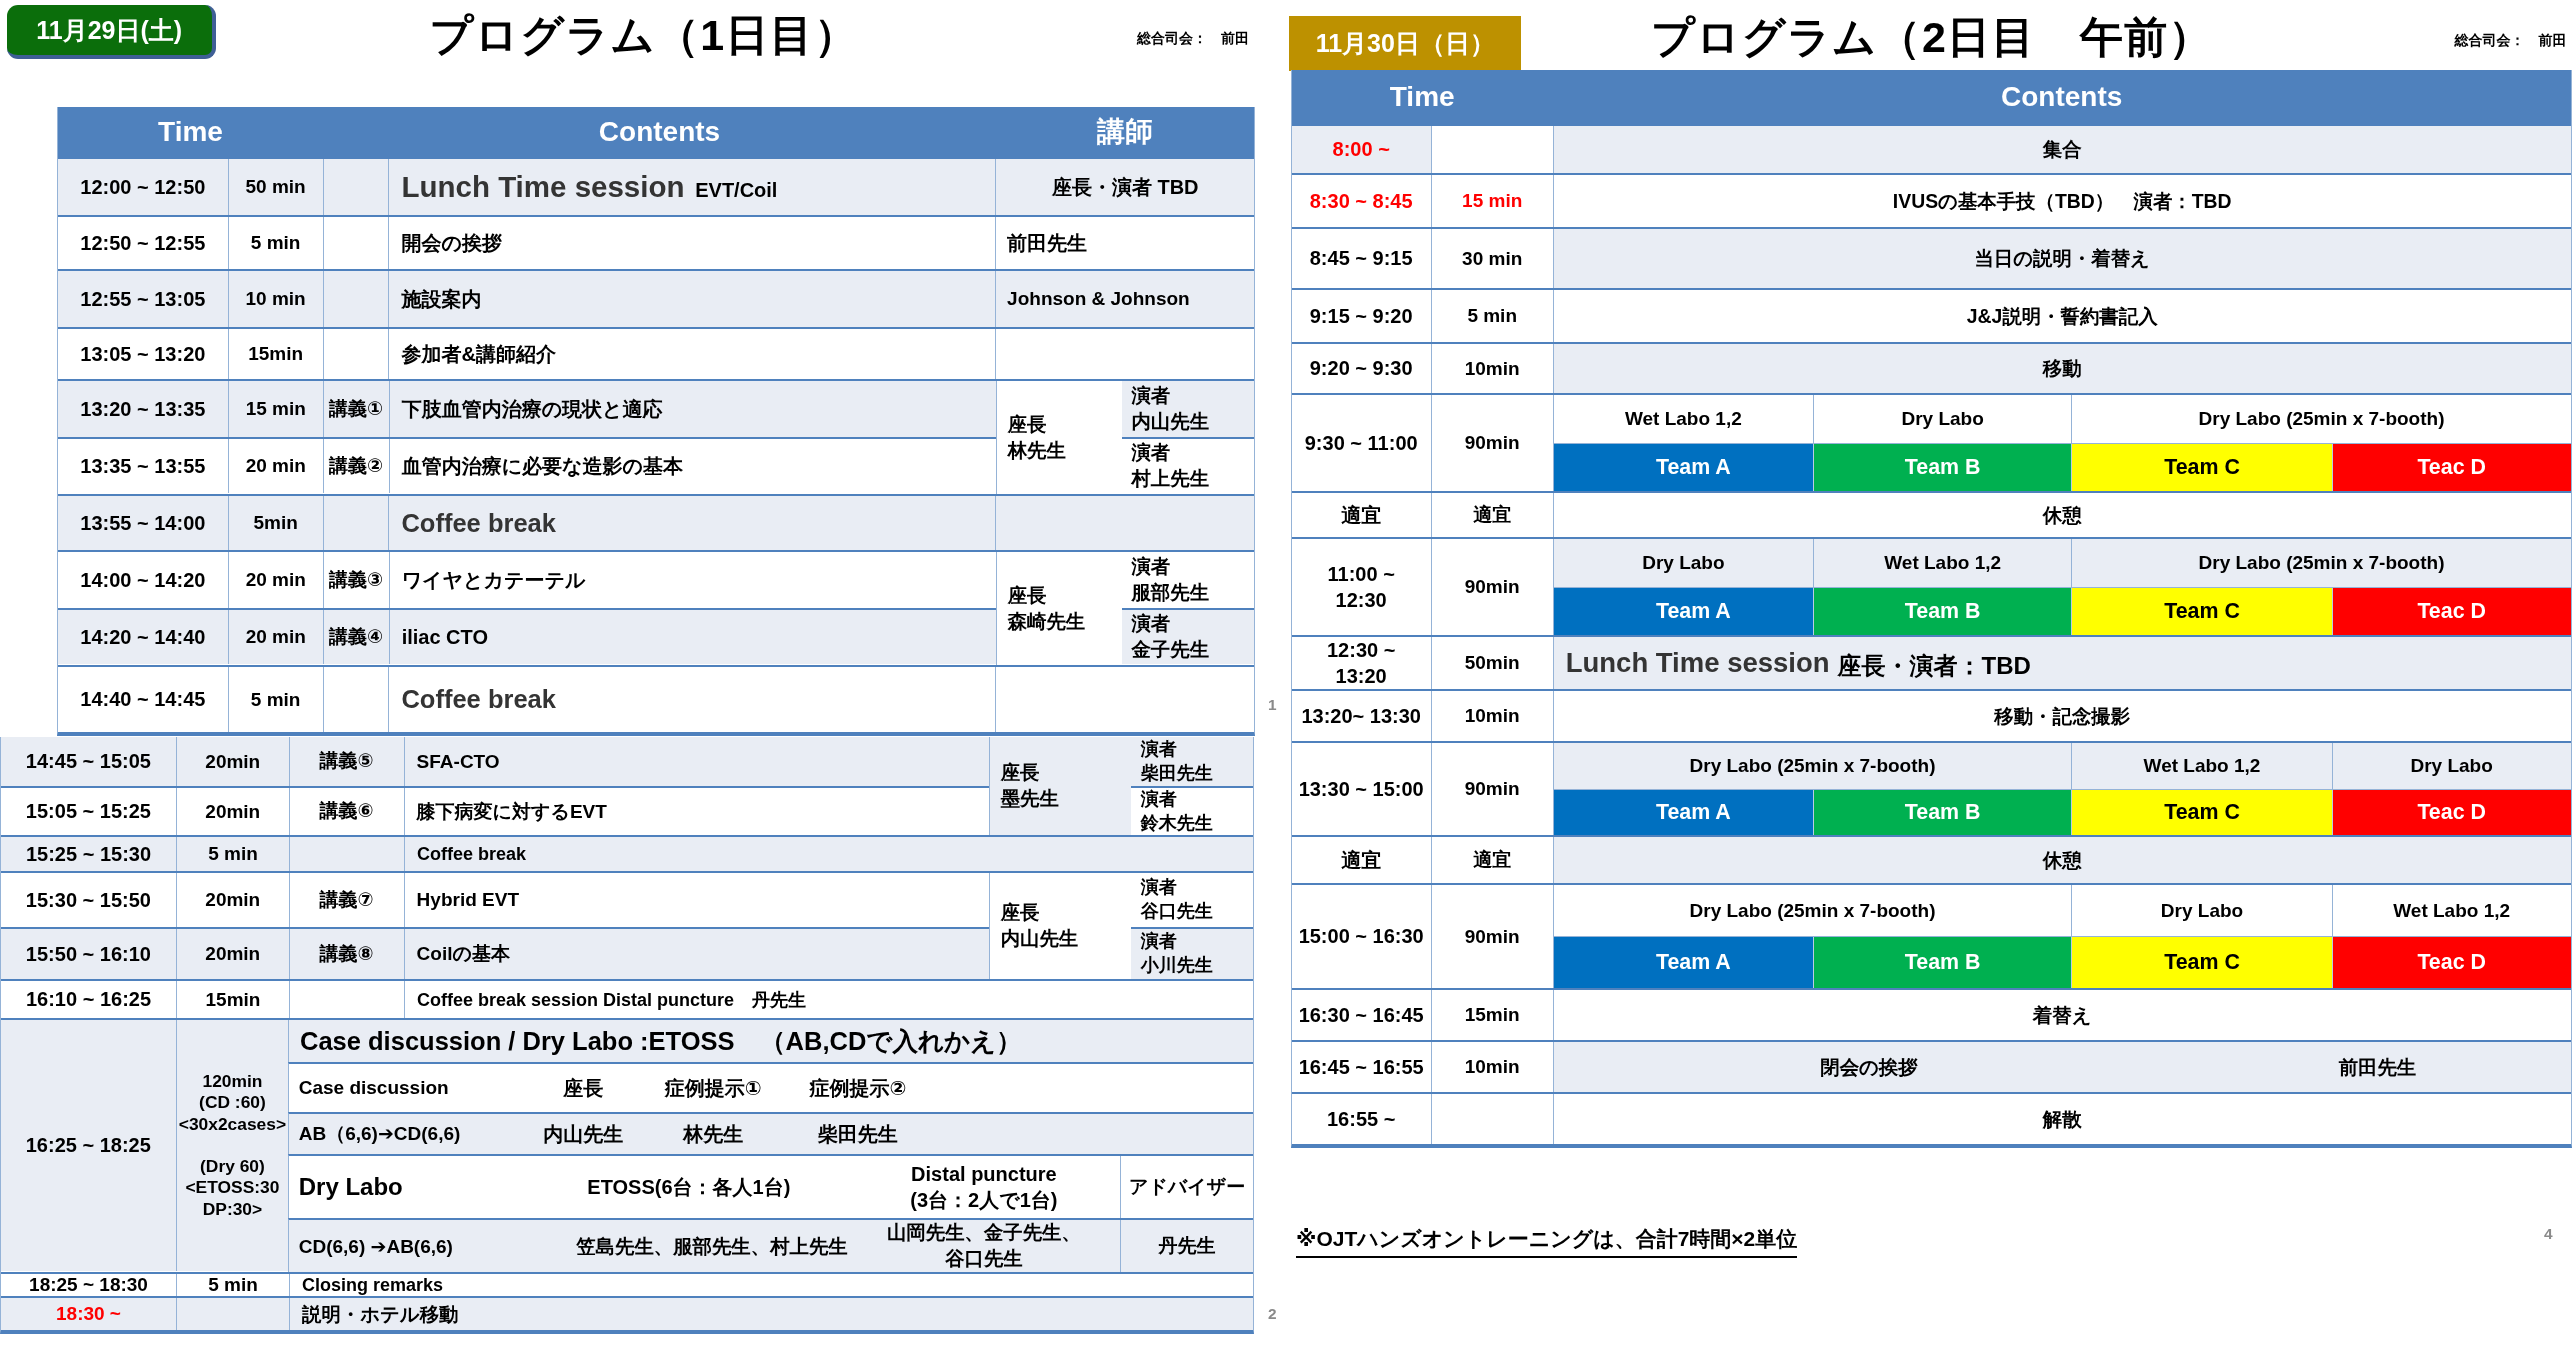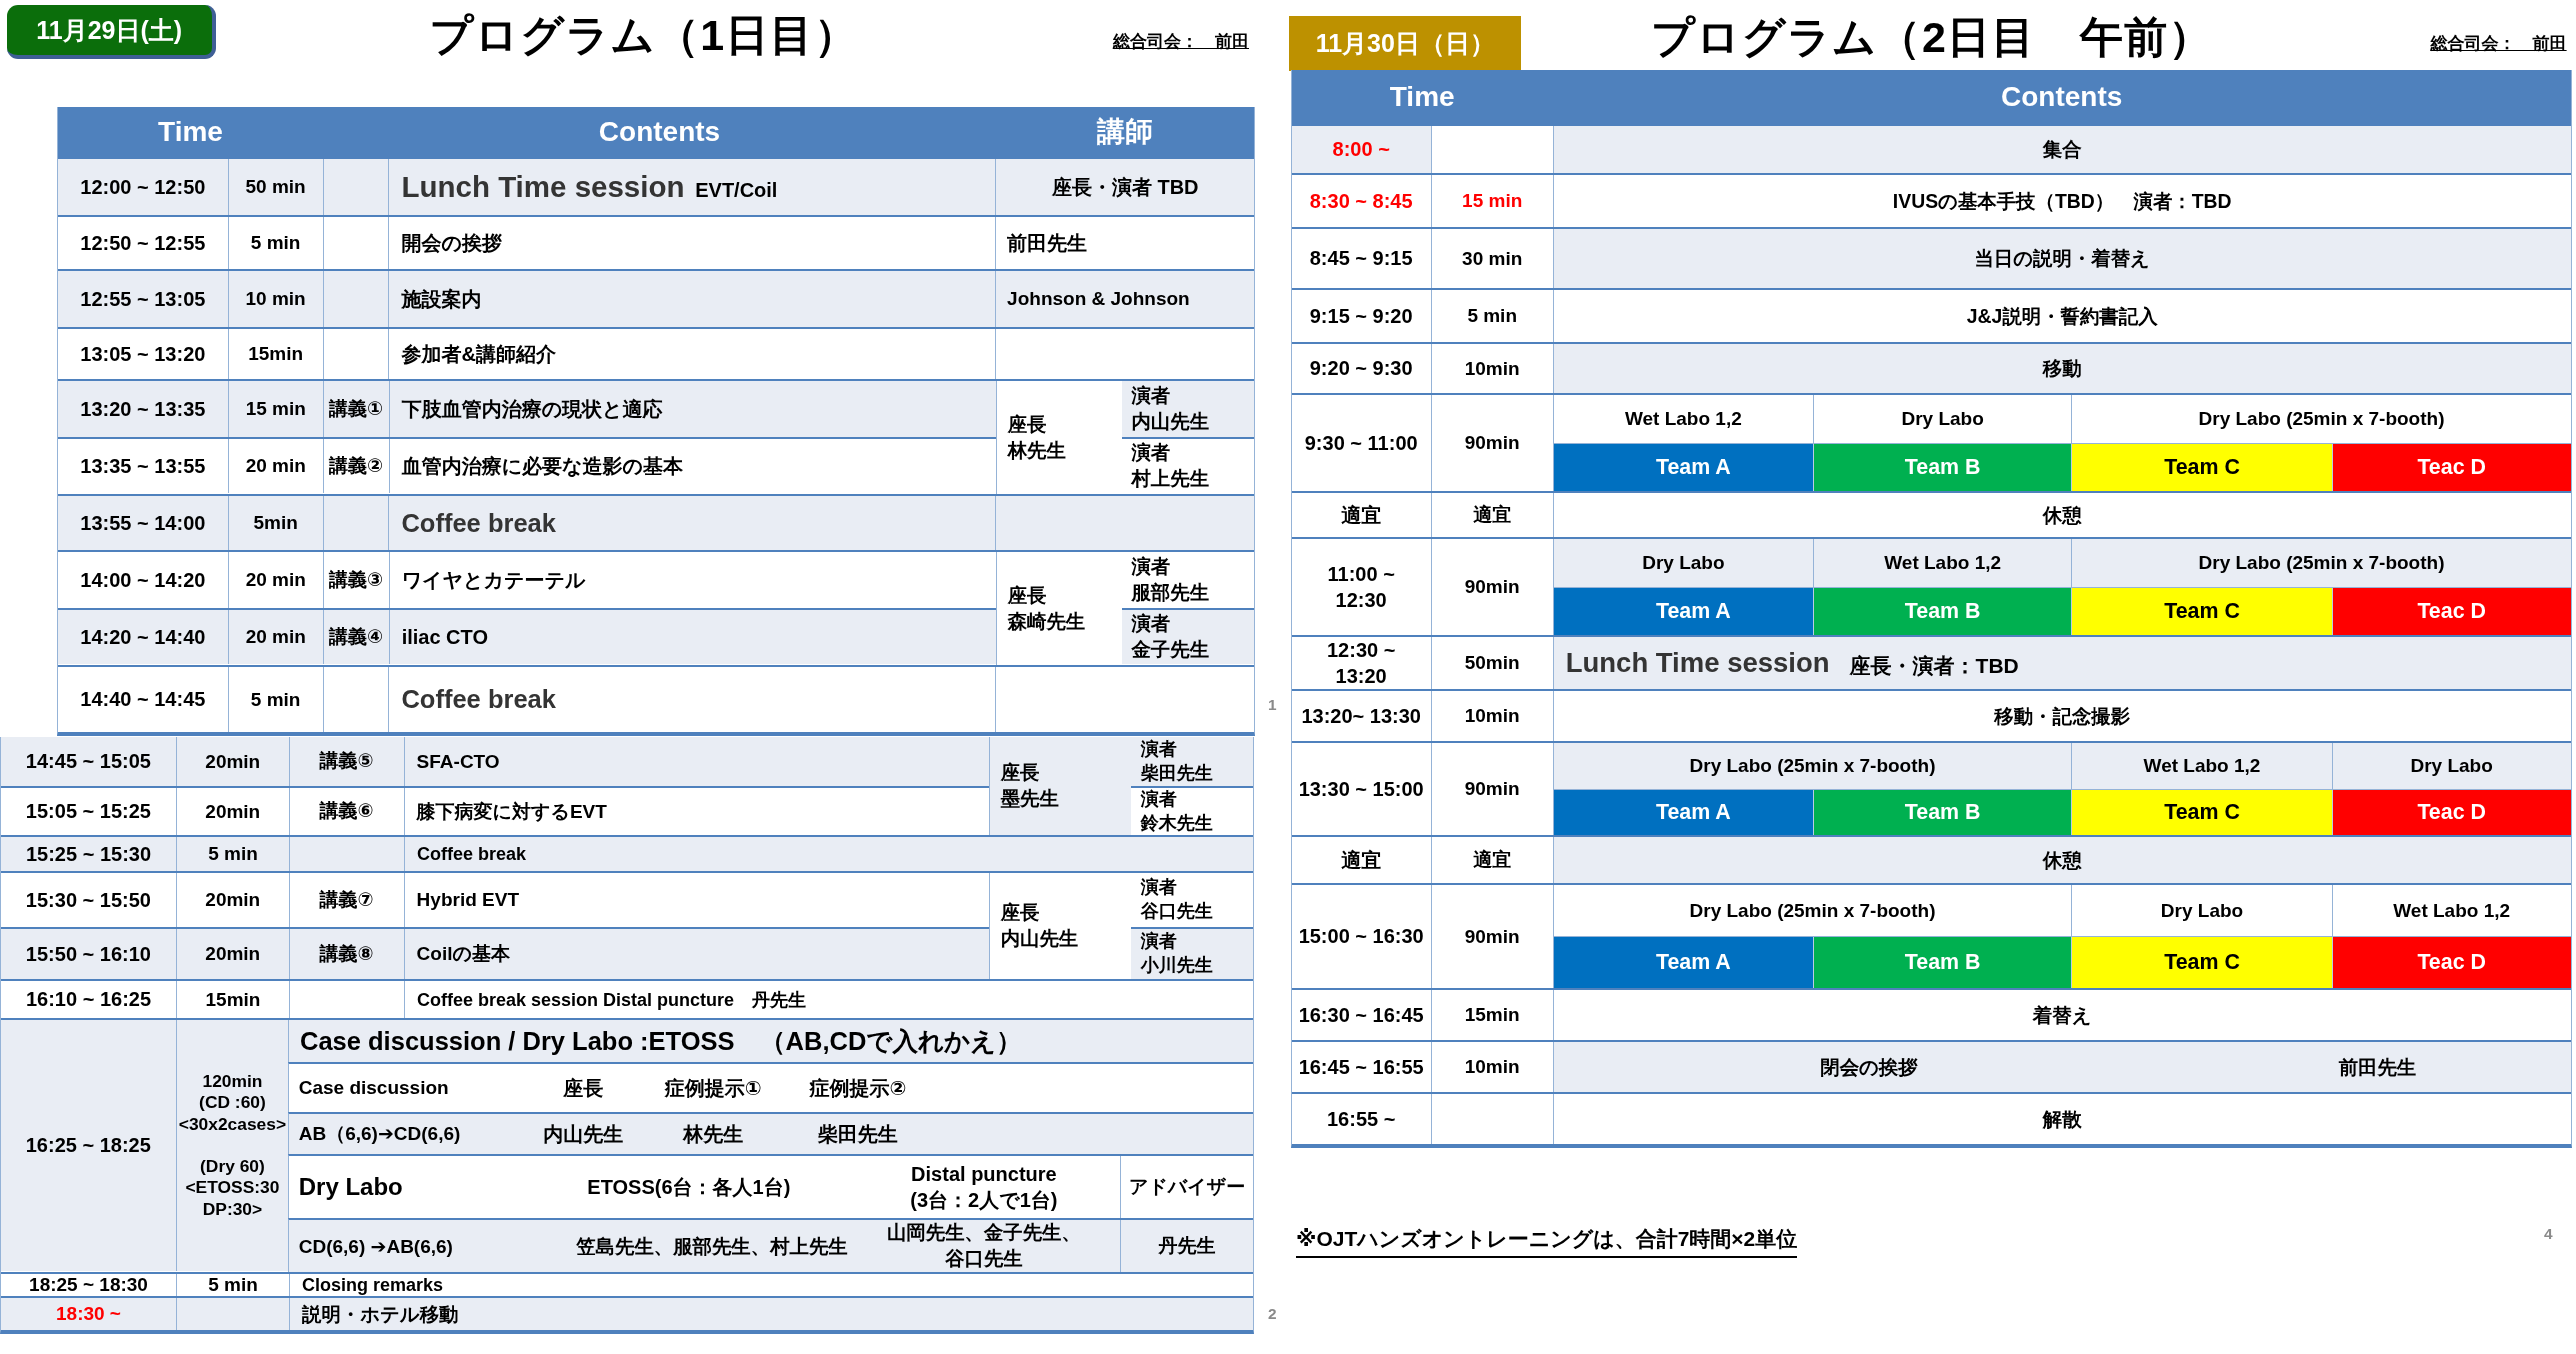--- a/index.html
+++ b/index.html
@@ -13,21 +13,21 @@
   .slide{position:absolute;top:0;width:1288px;height:1354px;background:#fff;}
   #slideL{left:0;} #slideR{left:1288px;}
 
   .badge{position:absolute;display:flex;align-items:center;justify-content:center;
     color:#fff;font-size:25px;font-weight:800;}
   .badgeL{left:6.7px;top:5.4px;width:209px;height:54px;background:var(--badge_green);
     border-right:4.7px solid #3f5f96;border-bottom:4.7px solid #3f5f96;border-radius:11px;}
   .badgeR{left:1.3px;top:16px;width:232px;height:55px;background:var(--badge_gold);}
   .stitle{position:absolute;left:0;right:0;top:6.7px;text-align:center;
     font-size:43px;font-weight:800;letter-spacing:1.3px;}
-  .mod{position:absolute;top:29.5px;font-size:17px;font-weight:800;text-decoration:underline;}
+  .mod{position:absolute;top:29.5px;font-size:14px;font-weight:800;}
   .modL{right:39px;} .modR{right:9.4px;top:32px;}
 
   .pageno{position:absolute;color:#8a8a8a;font-size:15.4px;font-weight:600;}
 
   .tbl{position:absolute;border-left:1.3px solid var(--border_light);
     border-right:1.3px solid var(--border_light);border-bottom:4px solid var(--border_strong);}
   .hrow{display:flex;background:var(--header_blue);height:50px;}
   .hc{display:flex;align-items:center;justify-content:center;color:#fff;
     font-size:28px;font-weight:800;}
   .row{display:flex;border-top:2px solid var(--border_strong);}
@@ -79,21 +79,21 @@
   .team{display:flex;align-items:center;justify-content:center;font-size:21.4px;font-weight:800;
     border-left:1.3px solid #b8cce4;color:#fff;}
   .w255{width:25.5%}.w254{width:25.4%}.w256{width:25.6%}.w235{width:23.5%}
   .w509{width:50.9%}.w491{width:49.1%}
   .tA{background:var(--team_a);padding-left:20px;} .tB{background:var(--team_b);}
   .tC{background:var(--team_c);color:#000;} .tD{background:var(--team_d);}
 
   .note{position:absolute;left:8px;top:1225px;font-size:21px;font-weight:800;
     border-bottom:2px solid #000;padding-bottom:2.7px;}
   .lunchmain{font-size:27.5px;font-weight:600;color:#343434;}
-  .lunchsub{font-size:21px;font-weight:800;margin-left:20px;padding-top:5.4px;}
+  .lunchsub{font-size:24px;font-weight:800;margin-left:8px;padding-top:5.4px;}
   .two62{width:62%;text-align:center;} .two38{width:38%;text-align:center;}
 </style>
 </head>
 <body>
 
 <div class="slide" id="slideL">
   <div class="badge badgeL">11月29日(土)</div>
   <div class="stitle">プログラム（1日目）</div>
   <div class="mod modL">総合司会：　前田</div>
   <div class="pageno" style="left:1268px;top:696px;">1</div>

